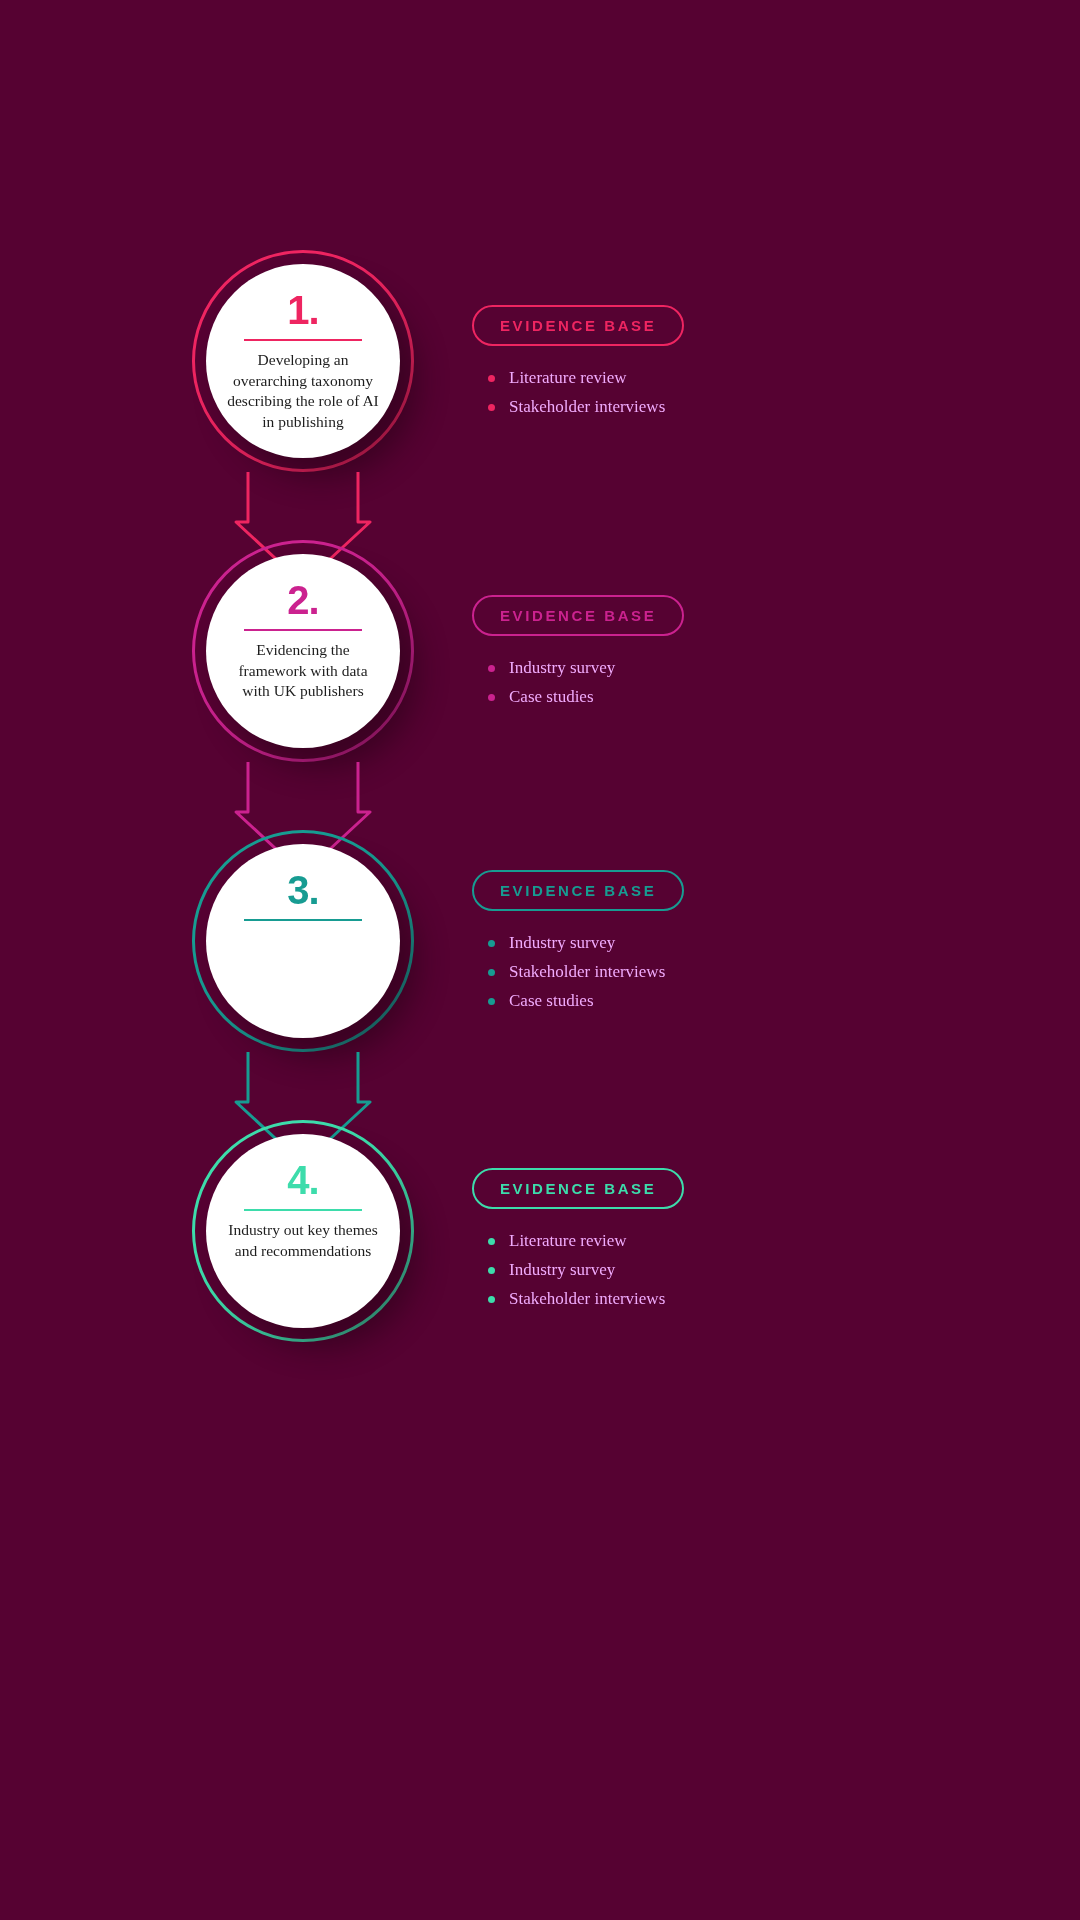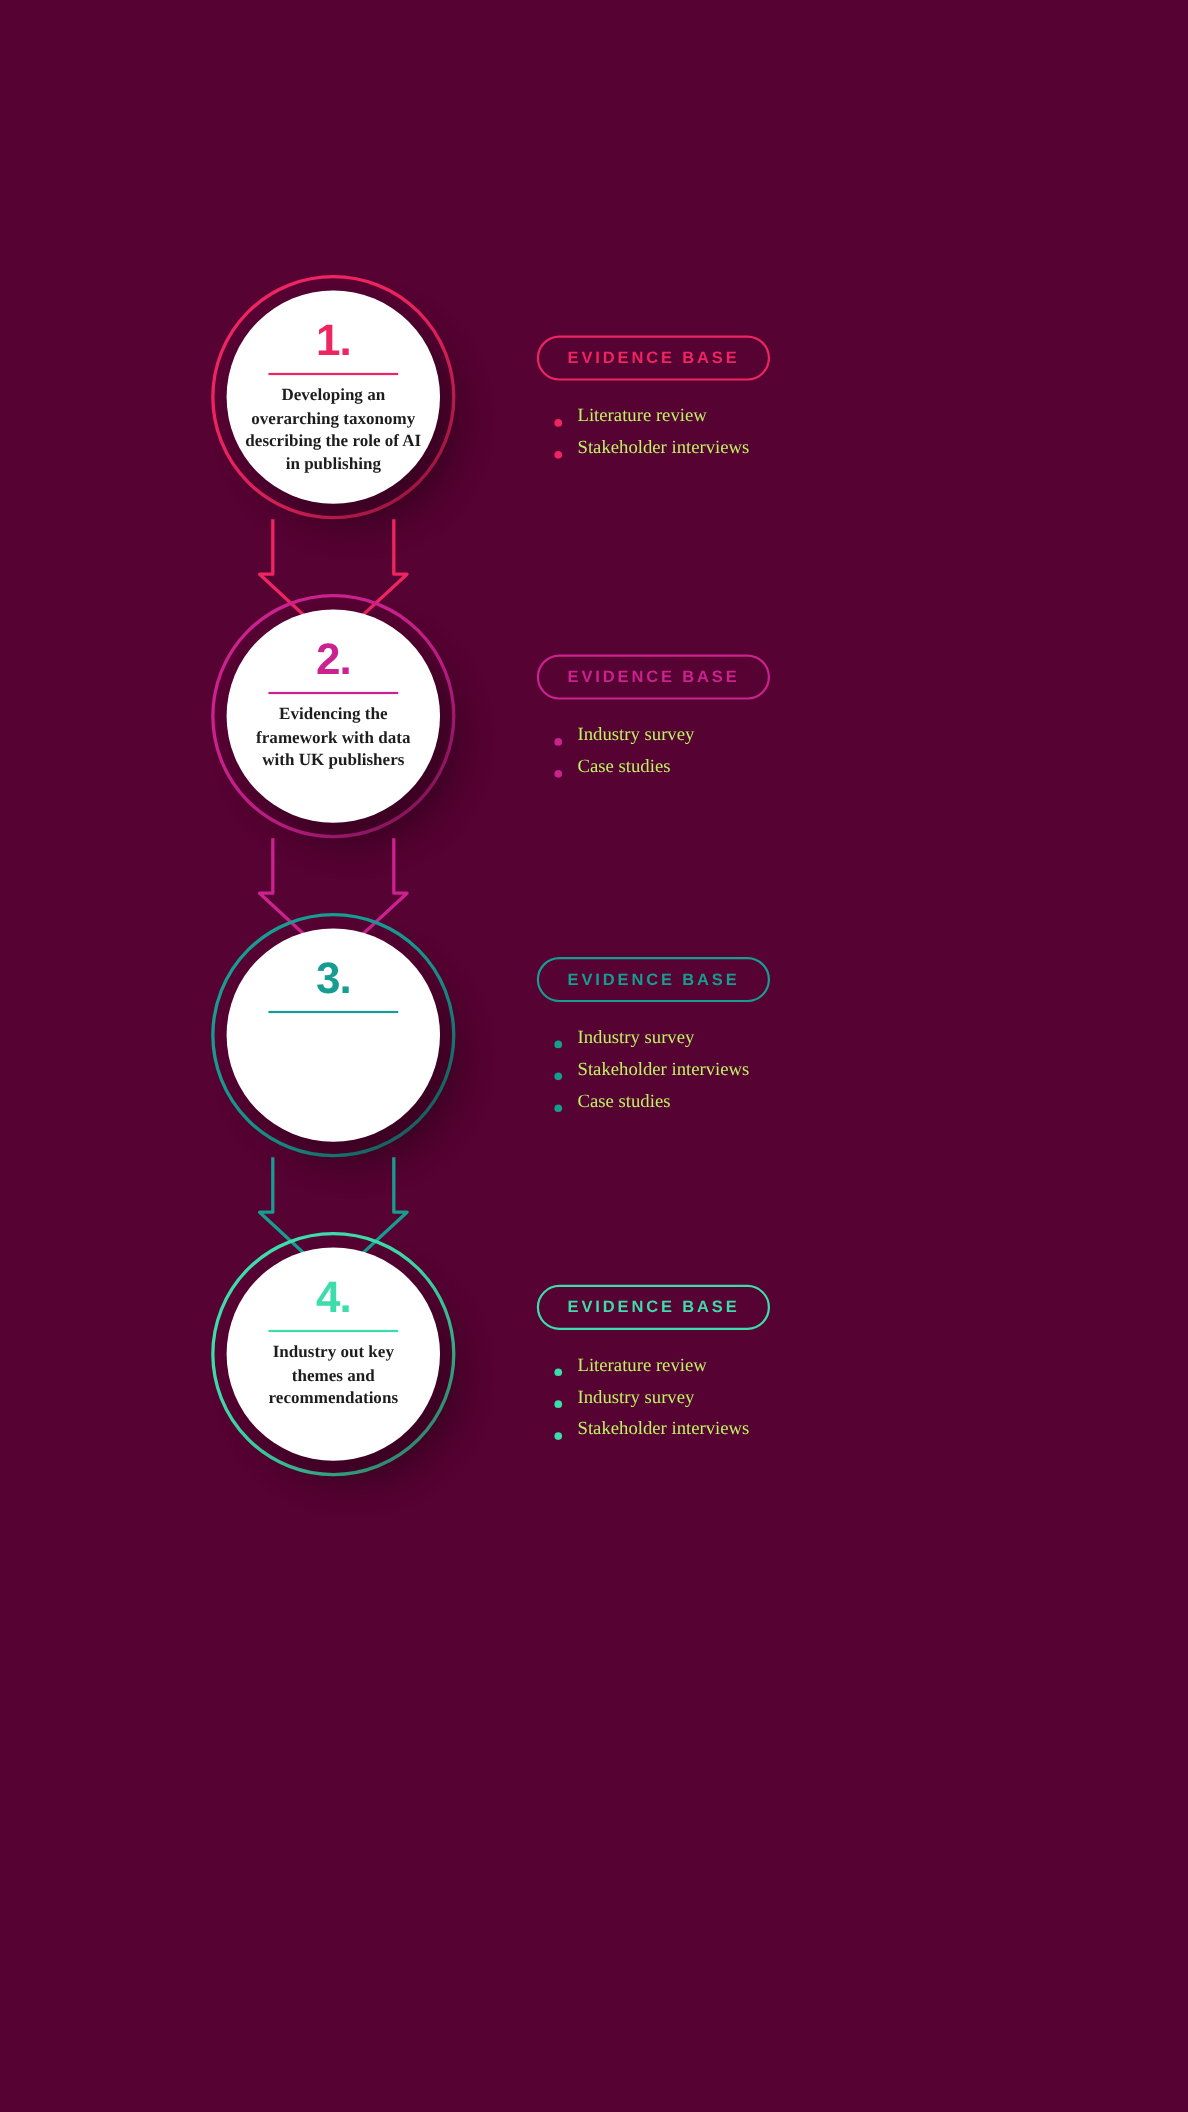--- a/index.html
+++ b/index.html
@@ -52,52 +52,51 @@
     background:var(--accent);
     margin:9px 0 9px 0;
   }
   .body-text {
     font-family:"Liberation Serif", serif;
     font-size:15.5px;
     line-height:1.33;
     color:#1d1d1d;
     text-align:center;
     max-width:160px;
-    font-weight:bold;
   }
 
   
   .arrow { position:absolute; left:228px; width:150px; height:130px; }
   .arrow-1 { top:212px; }
   .arrow-2 { top:212px; }
   .arrow-3 { top:212px; }
 
   
-  .evidence { position:absolute; left:488px; width:480px; }
+  .evidence { position:absolute; left:472px; width:480px; }
   .ev-1 { top:55px; }
   .ev-2 { top:55px; }
   .ev-3 { top:40px; }
   .ev-4 { top:48px; }
 
   .pill {
     display:inline-block;
     border:2px solid var(--accent);
     border-radius:22px;
     padding:10px 26px 10px 26px;
     color:var(--accent);
     font-size:15px;
     font-weight:bold;
     letter-spacing:2.6px;
   }
   .ev-list { list-style:none; margin-top:22px; padding-left:16px; }
   .ev-list li {
-    display:flex; align-items:flex-end;
+    display:flex; align-items:center;
     font-family:"Liberation Serif", serif;
     font-size:17px;
-    color:#bef264;
+    color:#f0abfc;
     margin-bottom:9px;
   }
   .dot {
     width:7px; height:7px; border-radius:50%;
     background:var(--accent);
     margin-right:14px; flex:none;
   }
 </style>
 </head>
 <body style="background: rgb(86, 2, 50);">

